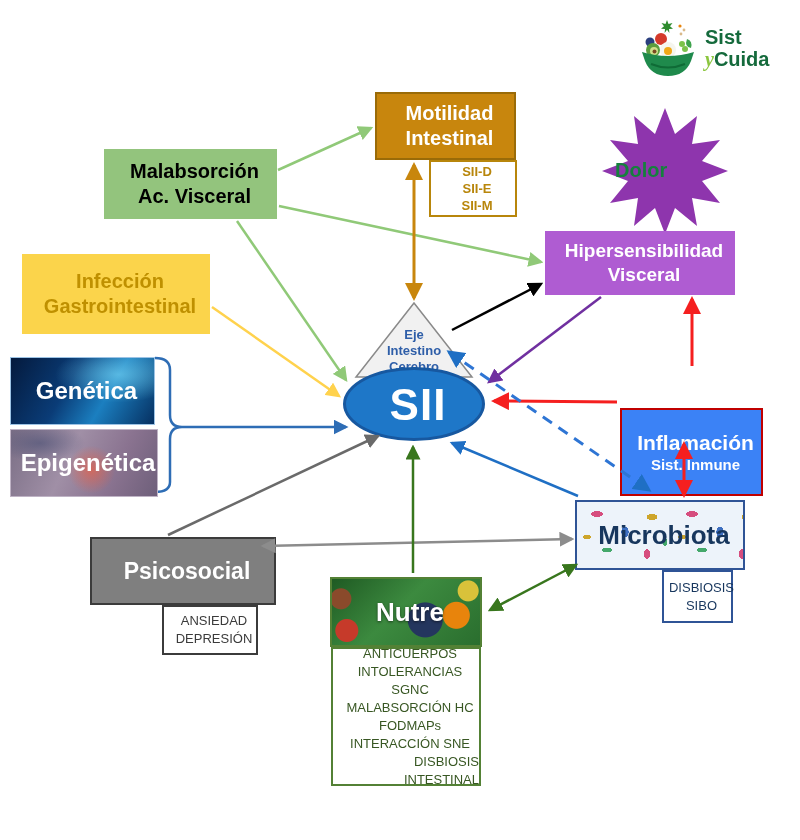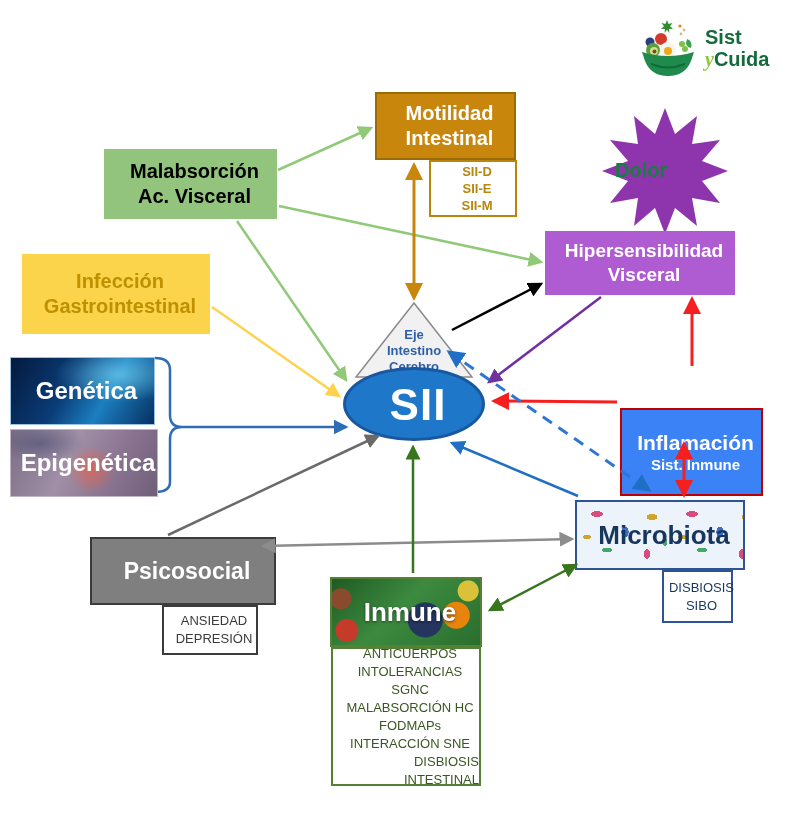--- a/index.html
+++ b/index.html
@@ -218,21 +218,21 @@
     <div class="l1">Inflamación</div>
     <div class="l2">Sist. Inmune</div>
   </div>
 
   <div id="psicosocial" class="abs box">Psicosocial</div>
   <div id="ansiedad-box" class="abs box">
     <div>ANSIEDAD</div>
     <div>DEPRESIÓN</div>
   </div>
 
-  <div id="dieta" class="abs box">Inmune</div>
+  <div id="dieta" class="abs box">Nutre</div>
   <div id="dieta-list" class="abs box">
     <div>ANTICUERPOS</div>
     <div>INTOLERANCIAS</div>
     <div>SGNC</div>
     <div>MALABSORCIÓN HC</div>
     <div>FODMAPs</div>
     <div>INTERACCIÓN SNE</div>
     <div>DISBIOSIS INTESTINAL</div>
   </div>
 

